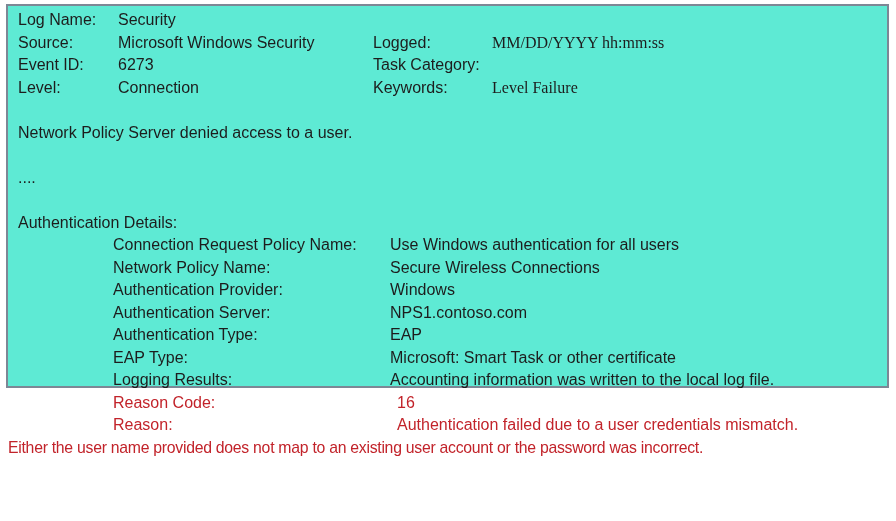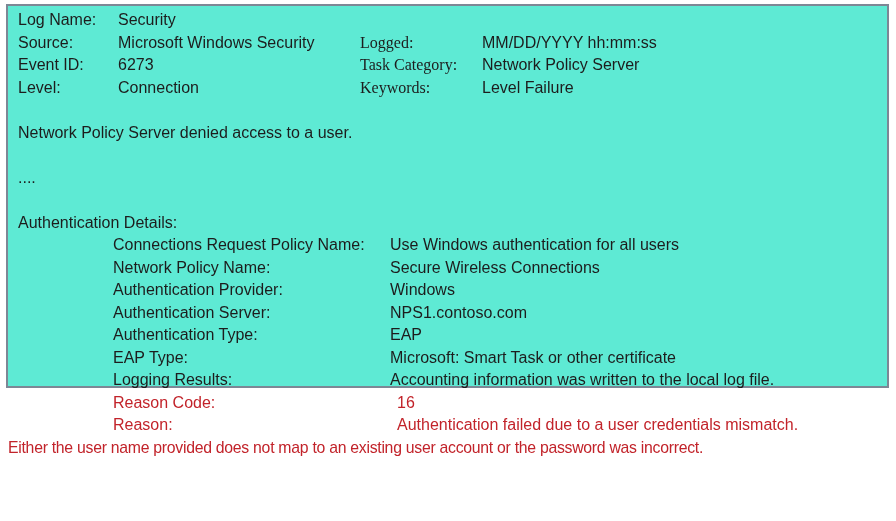--- a/index.html
+++ b/index.html
@@ -27,22 +27,22 @@
   }
   .line {
     position: relative;
     height: 22.5px;
     white-space: nowrap;
   }
   .line > span { position: absolute; top: 0; }
   
   .c-l1 { left: 0; }
   .c-v1 { left: 100px; text-align: center; }
-  .c-l2 { left: 342px; font-family: Liberation Serif, serif; }
-  .c-v2 { left: 464px; }
+  .c-l2 { left: 355px; }
+  .c-v2 { left: 474px; font-family: Liberation Serif, serif; }
   
   .d-label { left: 95px; }
   .d-value { left: 372px; text-align: center; }
   .red { color: #c2232a; }
   .red-row .d-value { left: 379px; }
   .footer-note {
     left: -10px;
     font-size: 17px;
     letter-spacing: -0.3px;
     transform: scaleX(0.93);
@@ -64,21 +64,20 @@
     <div class="line">
       <span class="c-l1">Source:</span>
       <span class="c-v1">Microsoft Windows Security</span>
       <span class="c-l2">Logged:</span>
       <span class="c-v2">MM/DD/YYYY hh:mm:ss</span>
     </div>
     <div class="line">
       <span class="c-l1">Event ID:</span>
       <span class="c-v1">6273</span>
       <span class="c-l2">Task Category:</span>
-      <span class="c-v2">Network Policy Server</span>
     </div>
     <div class="line">
       <span class="c-l1">Level:</span>
       <span class="c-v1">Connection</span>
       <span class="c-l2">Keywords:</span>
       <span class="c-v2">Level Failure</span>
     </div>
 
     <div class="line blank"></div>
 
@@ -92,21 +91,21 @@
       <span class="c-l1">....</span>
     </div>
 
     <div class="line blank"></div>
 
     <div class="line">
       <span class="c-l1">Authentication Details:</span>
     </div>
 
     <div class="line">
-      <span class="d-label">Connections Request Policy Name:</span>
+      <span class="d-label">Connection Request Policy Name:</span>
       <span class="d-value">Use Windows authentication for all users</span>
     </div>
     <div class="line">
       <span class="d-label">Network Policy Name:</span>
       <span class="d-value">Secure Wireless Connections</span>
     </div>
     <div class="line">
       <span class="d-label">Authentication Provider:</span>
       <span class="d-value">Windows</span>
     </div>

